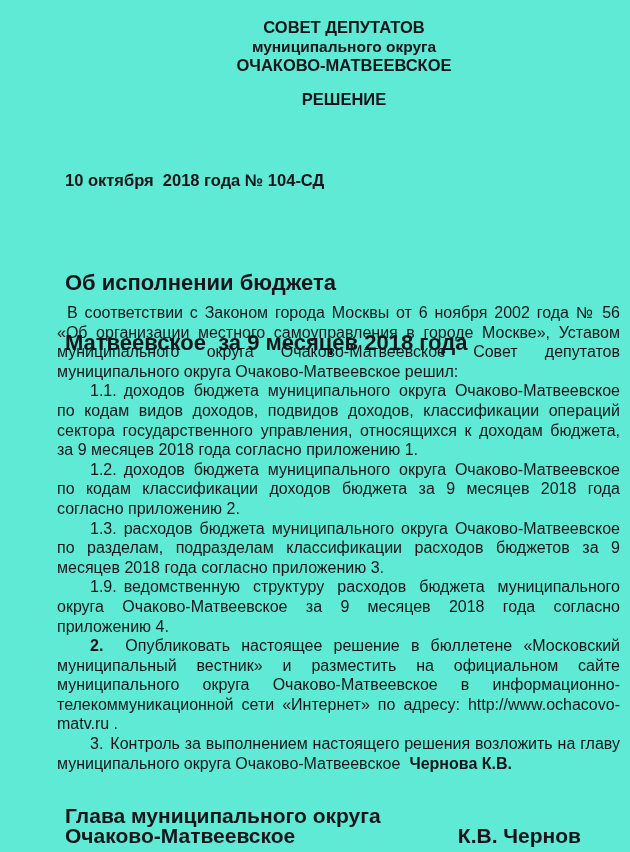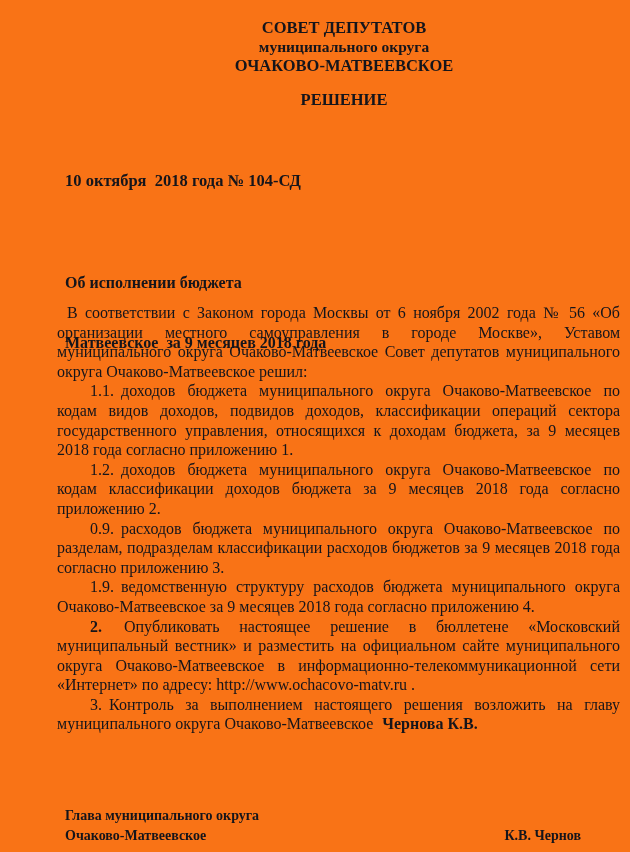--- a/index.html
+++ b/index.html
@@ -1,21 +1,21 @@
 <!DOCTYPE html>
 <html><head>
 <meta charset="utf-8">
 <style>
   html,body{margin:0;padding:0;background:#ffffff;}
   .doc{
     position:relative;
     width:630px;
     height:852px;
-    background:#f97316;
-    font-family:Liberation Serif, serif;
+    background:#5eead4;
+    font-family:Liberation Sans, sans-serif;
     color:#15151b;
     overflow:hidden;
   }
   .center-block{
     position:absolute;
     left:60px;
     width:568px;
     text-align:center;
     font-weight:bold;
   }
@@ -30,21 +30,21 @@
     font-weight:bold;
     font-size:16.5px;
     white-space:pre-wrap;
     margin-top:45px;
   }
   .subject{
     position:absolute;
     left:65px;
     top:233px;
     font-weight:bold;
-    font-size:16px;
+    font-size:22px;
     line-height:20px;
     white-space:pre-wrap;
   }
   .body-text{
     position:absolute;
     left:57px;
     top:303px;
     width:563px;
     font-size:16px;
     line-height:19.6px;
@@ -58,21 +58,21 @@
   .name-gap{ margin-left:9px; }
   .signature{
     position:absolute;
     left:65px;
     top:806px;
     width:516px;
     display:flex;
     justify-content:space-between;
     align-items:flex-end;
     font-weight:bold;
-    font-size:14px;
+    font-size:21px;
     line-height:20px;
   }
 </style>
 </head>
 <body>
 
 <div class="doc">
 
   <div class="center-block org-block">
     <div class="org-line-big">СОВЕТ ДЕПУТАТОВ</div>
@@ -90,21 +90,21 @@
   </div>
 
   <div class="body-text">
     <p class="para intro">В соответствии с Законом города Москвы от 6 ноября 2002 года № 56 «Об организации местного самоуправления в городе Москве», Уставом муниципального округа Очаково-Матвеевское Совет депутатов муниципального округа Очаково-Матвеевское решил:</p>
 
 
     <p class="para"><span class="num">1.1.</span><span>доходов бюджета муниципального округа Очаково-Матвеевское по кодам видов доходов, подвидов доходов, классификации операций сектора государственного управления, относящихся к доходам бюджета, за 9 месяцев 2018 года согласно приложению 1.</span></p>
 
     <p class="para"><span class="num">1.2.</span><span>доходов бюджета муниципального округа Очаково-Матвеевское по кодам классификации доходов бюджета за 9 месяцев 2018 года согласно приложению 2.</span></p>
 
-    <p class="para"><span class="num">0.9.</span><span>расходов бюджета муниципального округа Очаково-Матвеевское по разделам, подразделам классификации расходов бюджетов за 9 месяцев 2018 года согласно приложению 3.</span></p>
+    <p class="para"><span class="num">1.3.</span><span>расходов бюджета муниципального округа Очаково-Матвеевское по разделам, подразделам классификации расходов бюджетов за 9 месяцев 2018 года согласно приложению 3.</span></p>
 
     <p class="para"><span class="num">1.9.</span><span>ведомственную структуру расходов бюджета муниципального округа Очаково-Матвеевское  за 9 месяцев 2018 года согласно приложению 4.</span></p>
 
     <p class="para"><span class="num num-wide bold">2.</span><span>Опубликовать настоящее решение в бюллетене «Московский муниципальный вестник» и разместить на официальном сайте муниципального округа Очаково-Матвеевское в информационно-телекоммуникационной сети «Интернет» по адресу: http://www.ochacovo-matv.ru .</span></p>
 
     <p class="para"><span class="num">3.</span><span>Контроль за выполнением настоящего решения возложить на главу муниципального округа Очаково-Матвеевское</span><span class="bold name-gap">Чернова К.В.</span></p>
   </div>
 
   <div class="signature">
     <div>

